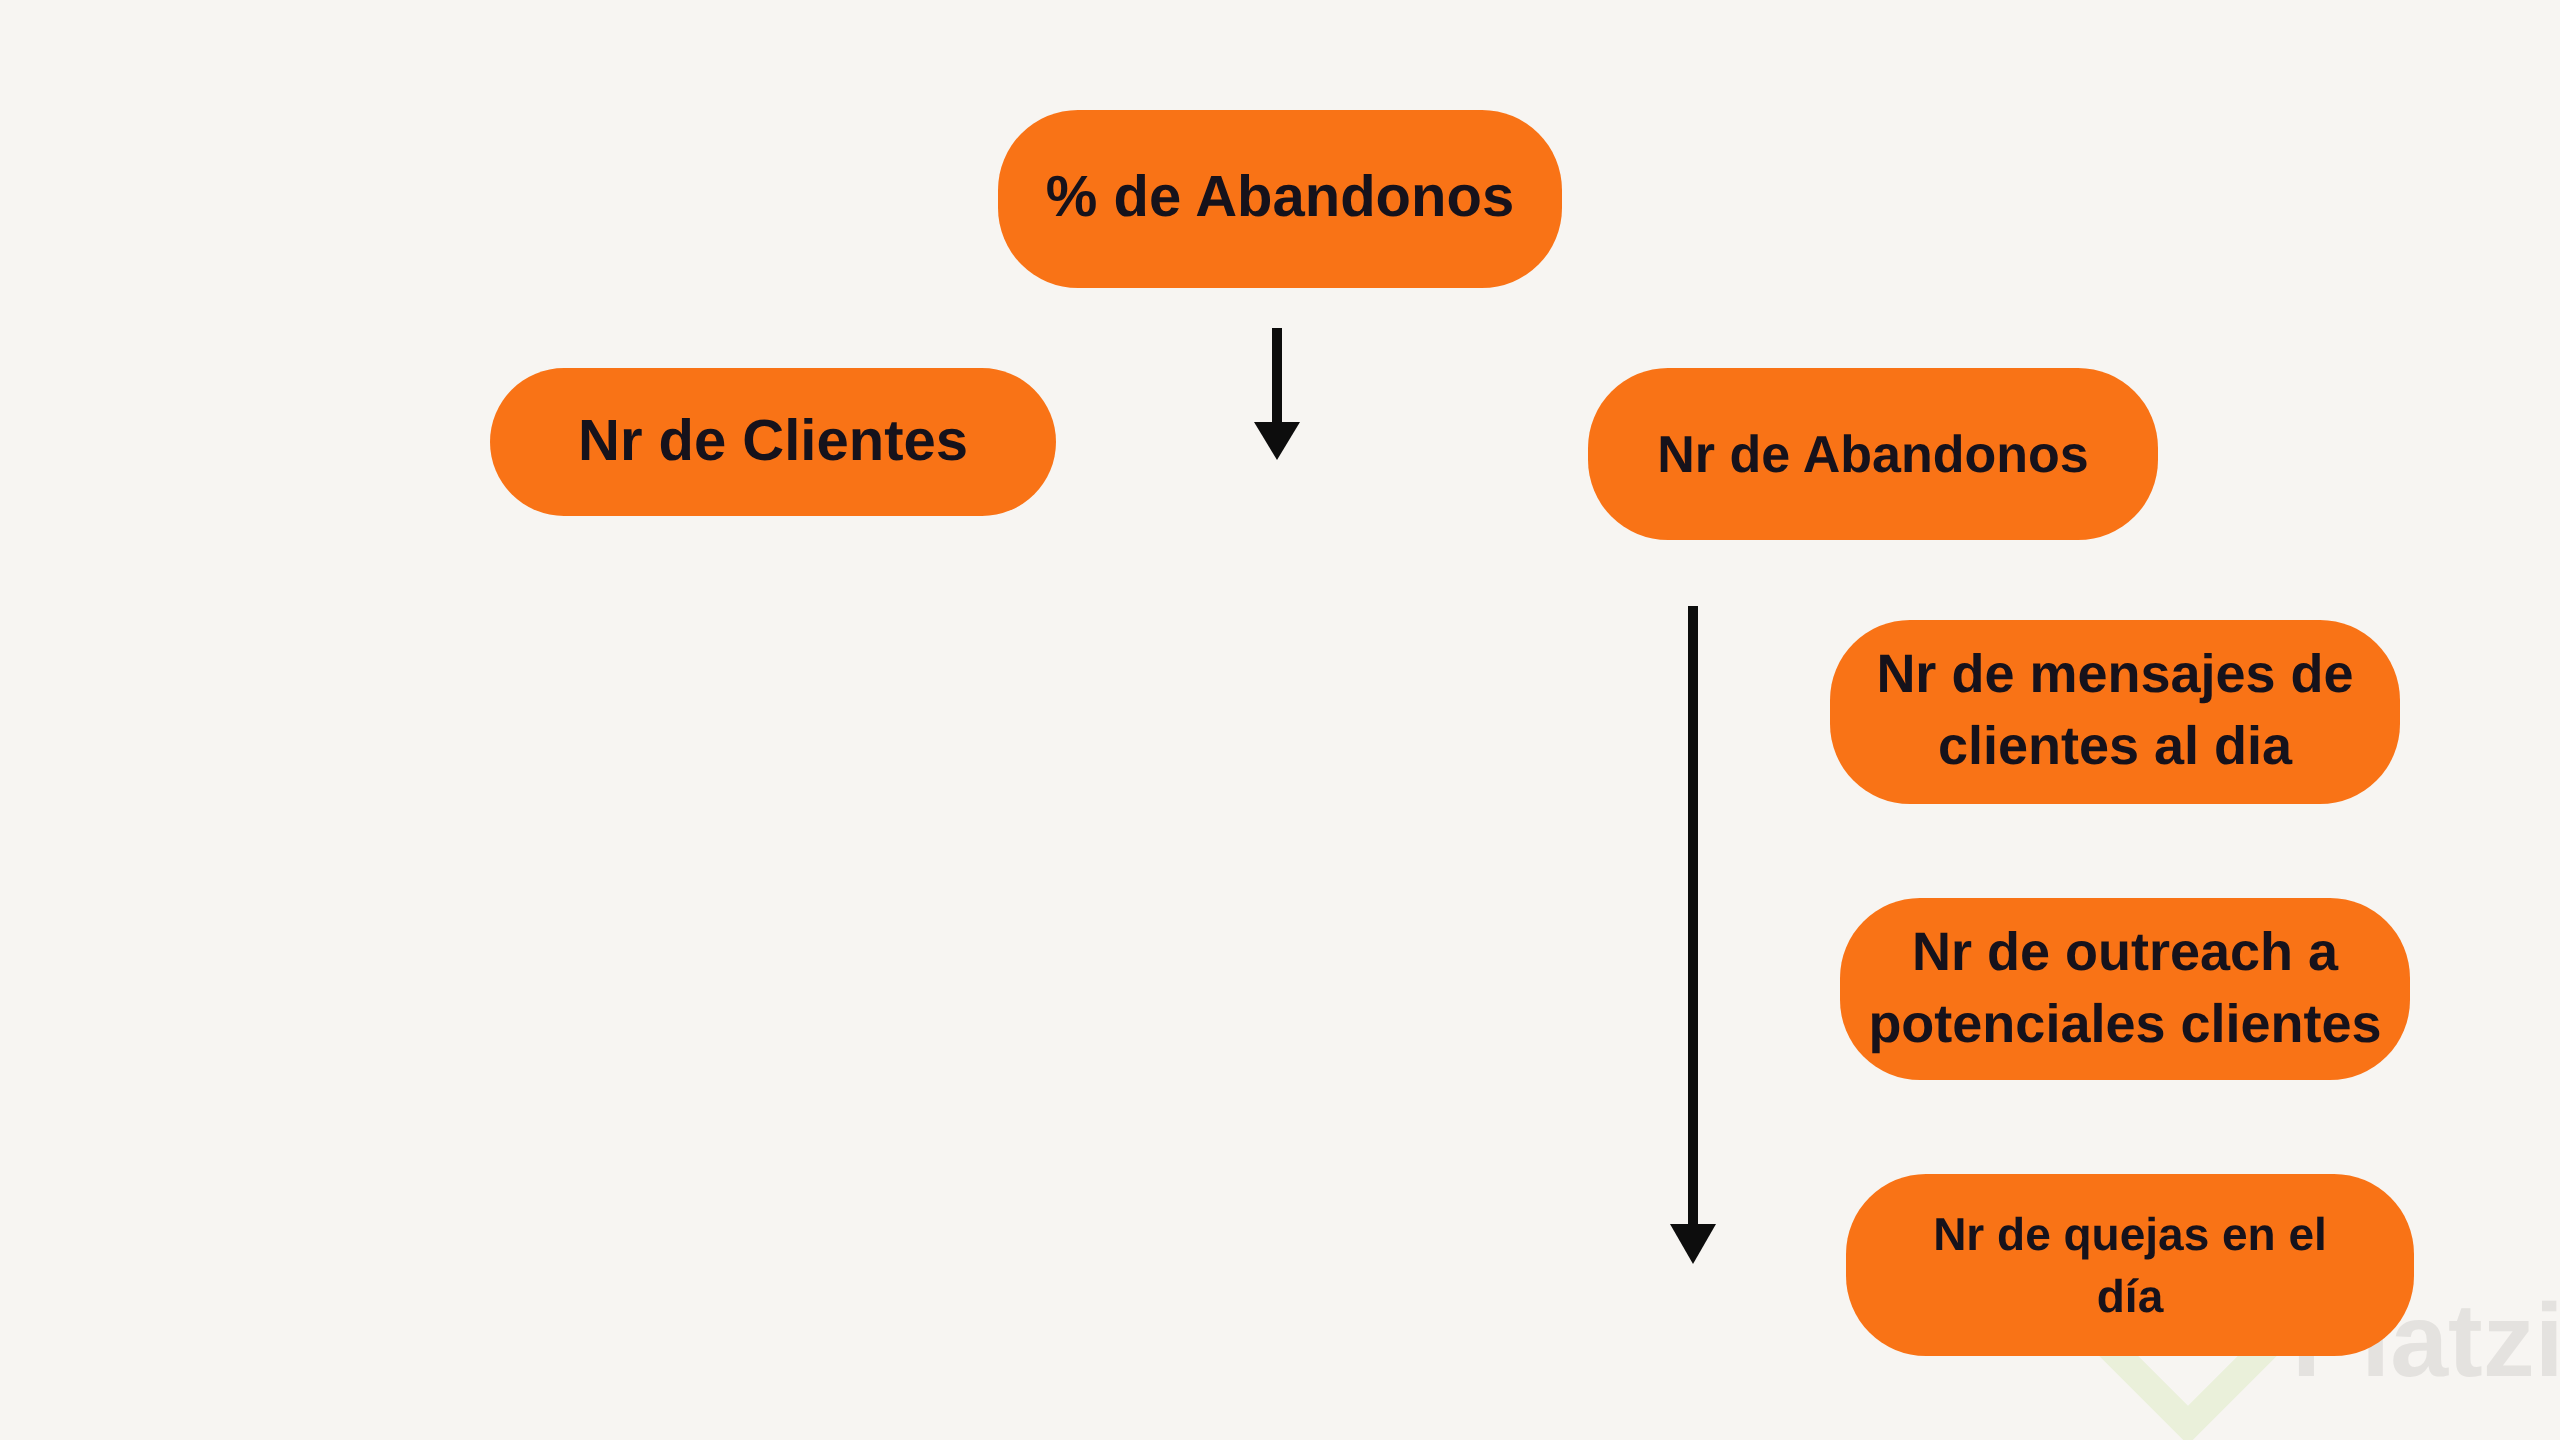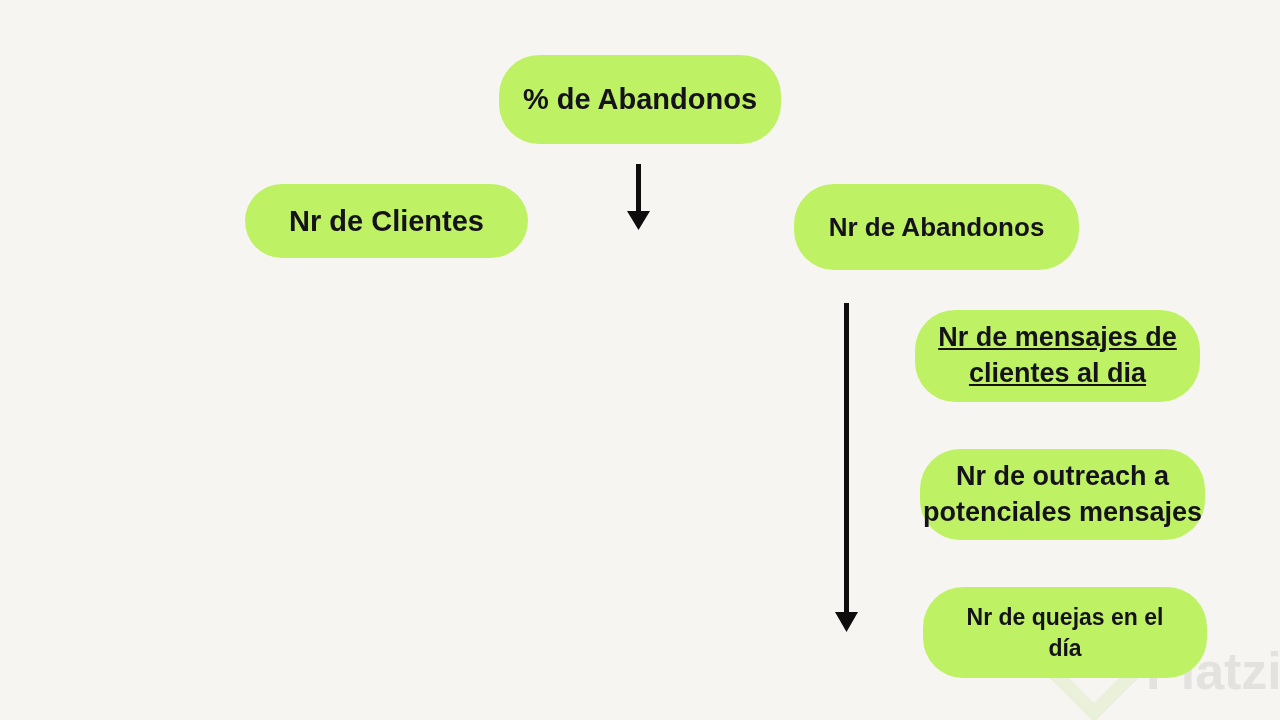--- a/index.html
+++ b/index.html
@@ -47,36 +47,36 @@
     font-weight: 700;
     color: #e4e2df;
     letter-spacing: 0px;
     line-height: 1;
     padding-bottom: 6px;
   }
 
   
   .node {
     position: absolute;
-    background: #bef264;
+    background: #f97316;
     border-radius: 40px;
     display: flex;
     align-items: center;
     justify-content: center;
     text-align: center;
     font-weight: 700;
     color: #16121b;
     line-height: 1.32;
     white-space: pre-line;
     z-index: 2;
   }
   .n-rate      { left: 499px; top:  55px; width: 282px; height: 89px; font-size: 29px; }
   .n-clientes  { left: 245px; top: 184px; width: 283px; height: 74px; font-size: 29px; }
   .n-abandonos { left: 794px; top: 184px; width: 285px; height: 86px; font-size: 26px; }
-  .n-mensajes  { left: 915px; top: 310px; width: 285px; height: 92px; font-size: 27px; text-decoration: underline; }
+  .n-mensajes  { left: 915px; top: 310px; width: 285px; height: 92px; font-size: 27px; }
   .n-outreach  { left: 920px; top: 449px; width: 285px; height: 91px; font-size: 27px; }
   .n-quejas    { left: 923px; top: 587px; width: 284px; height: 91px; font-size: 23px; }
 </style>
 </head>
 <body>
 
 <div class="canvas">
 
   <div class="watermark">
     <svg class="watermark-logo" viewBox="0 0 100 100" aria-hidden="true">
@@ -99,18 +99,18 @@
   <div class="node n-rate">% de Abandonos</div>
 
   <div class="node n-clientes">Nr de Clientes</div>
 
   <div class="node n-abandonos">Nr de Abandonos</div>
 
   <div class="node n-mensajes">Nr de mensajes de
 clientes al dia</div>
 
   <div class="node n-outreach">Nr de outreach a
-potenciales mensajes</div>
+potenciales clientes</div>
 
   <div class="node n-quejas">Nr de quejas en el
 día</div>
 
 </div>
 
 </body></html>

